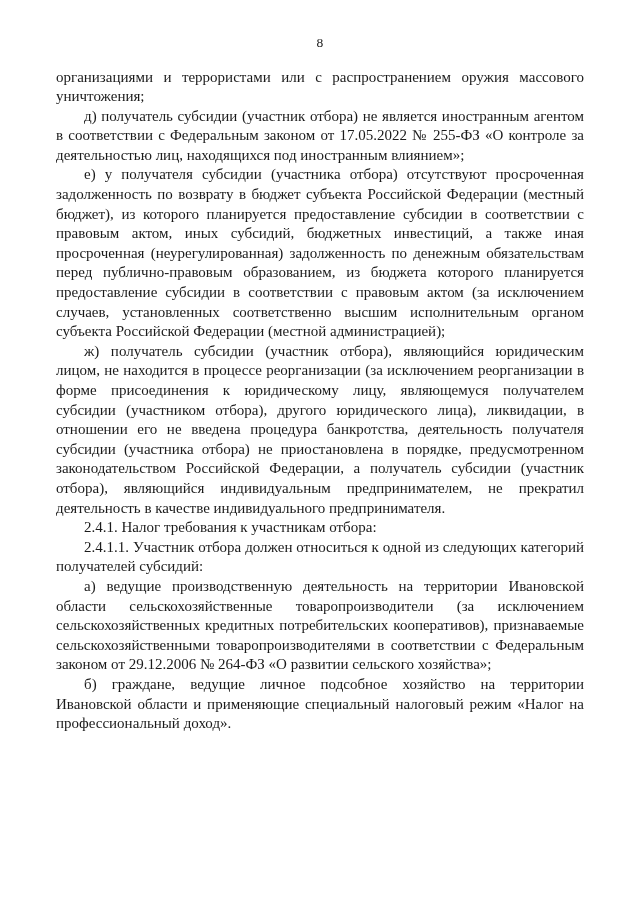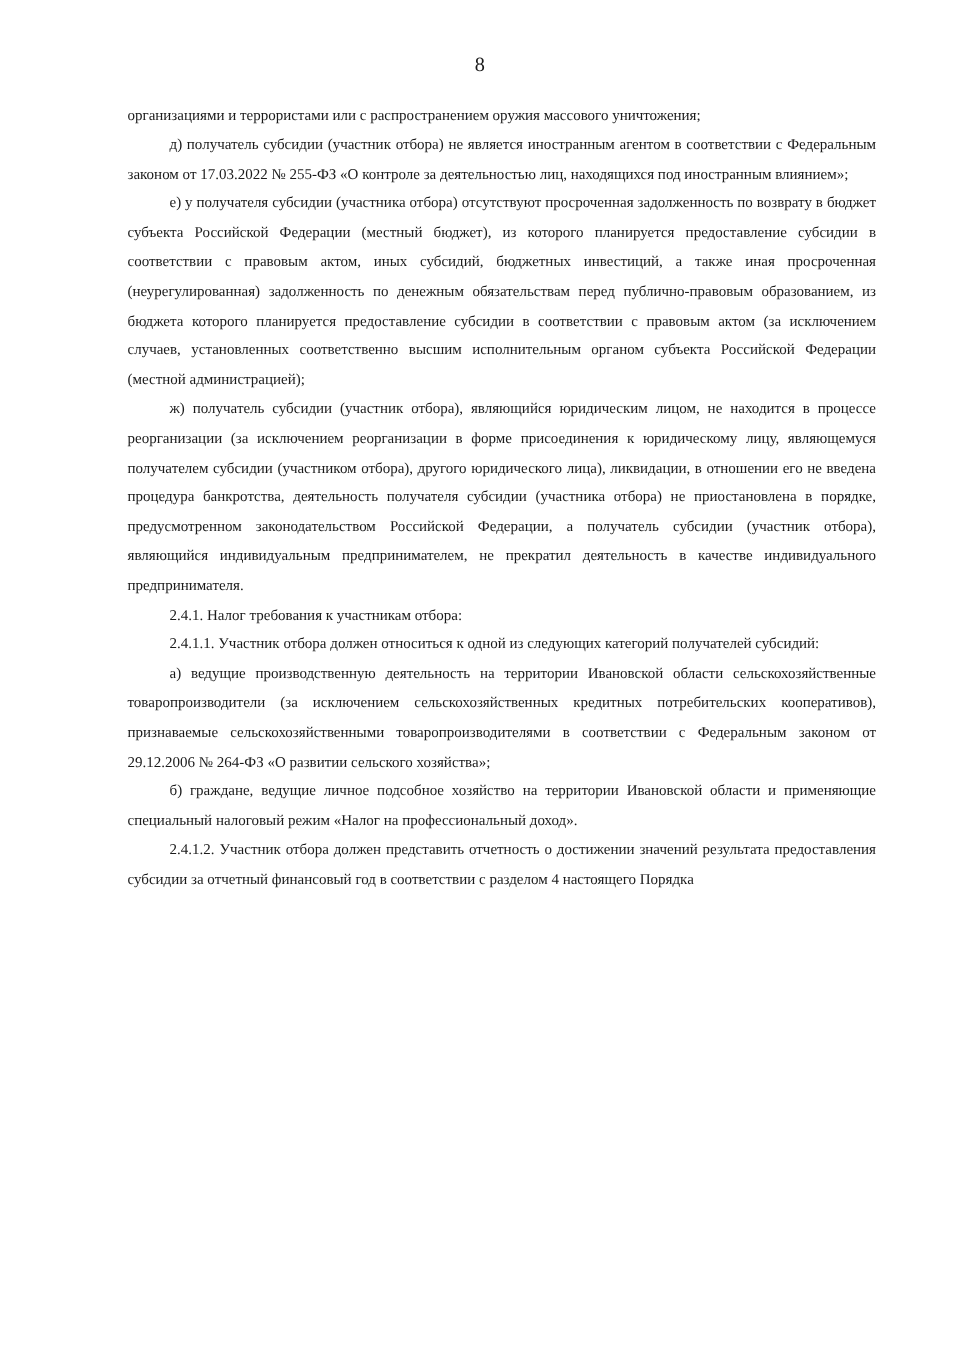--- a/index.html
+++ b/index.html
@@ -21,26 +21,25 @@
     padding: 36px 56px 0 56px;
   }
   .page-number {
     text-align: center;
     font-size: 13.5px;
     line-height: 1;
     margin: 0 0 18px 0;
     letter-spacing: 0.2px;
   }
   .body-text {
-    font-size: 10px;
+    font-size: 15px;
     line-height: 19.6px;
     text-align: justify;
     text-justify: inter-word;
     hyphens: none;
-    margin-left: 29px;
   }
   .body-text p {
     margin: 0;
     text-align: justify;
   }
   .body-text p.indent {
     text-indent: 28px;
   }
   .body-text p.noindent {
     text-indent: 0;
@@ -50,22 +49,21 @@
     text-align-last: left;
   }
 </style>
 </head>
 <body>
 
 <div class="page">
   <div class="page-number">8</div>
   <div class="body-text">
       <p class="noindent">организациями и террористами или с распространением оружия массового уничтожения;</p>
-      <p class="indent">д) получатель субсидии (участник отбора) не является иностранным агентом в соответствии с Федеральным законом от 17.03.2022 № 255-ФЗ «О контроле за деятельностью лиц, находящихся под иностранным влиянием»;</p>
+      <p class="indent">д) получатель субсидии (участник отбора) не является иностранным агентом в соответствии с Федеральным законом от 17.05.2022 № 255-ФЗ «О контроле за деятельностью лиц, находящихся под иностранным влиянием»;</p>
       <p class="indent">е) у получателя субсидии (участника отбора) отсутствуют просроченная задолженность по возврату в бюджет субъекта Российской Федерации (местный бюджет), из которого планируется предоставление субсидии в соответствии с правовым актом, иных субсидий, бюджетных инвестиций, а также иная просроченная (неурегулированная) задолженность по денежным обязательствам перед публично-правовым образованием, из бюджета которого планируется предоставление субсидии в соответствии с правовым актом (за исключением случаев, установленных соответственно высшим исполнительным органом субъекта Российской Федерации (местной администрацией);</p>
       <p class="indent">ж) получатель субсидии (участник отбора), являющийся юридическим лицом, не находится в процессе реорганизации (за исключением реорганизации в форме присоединения к юридическому лицу, являющемуся получателем субсидии (участником отбора), другого юридического лица), ликвидации, в отношении его не введена процедура банкротства, деятельность получателя субсидии (участника отбора) не приостановлена в порядке, предусмотренном законодательством Российской Федерации, а получатель субсидии (участник отбора), являющийся индивидуальным предпринимателем, не прекратил деятельность в качестве индивидуального предпринимателя.</p>
       <p class="indent">2.4.1. Налог требования к участникам отбора:</p>
       <p class="indent">2.4.1.1. Участник отбора должен относиться к одной из следующих категорий получателей субсидий:</p>
       <p class="indent">а) ведущие производственную деятельность на территории Ивановской области сельскохозяйственные товаропроизводители (за исключением сельскохозяйственных кредитных потребительских кооперативов), признаваемые сельскохозяйственными товаропроизводителями в соответствии с Федеральным законом от 29.12.2006 № 264-ФЗ «О развитии сельского хозяйства»;</p>
       <p class="indent">б) граждане, ведущие личное подсобное хозяйство на территории Ивановской области и применяющие специальный налоговый режим «Налог на профессиональный доход».</p>
-      <p class="indent">2.4.1.2. Участник отбора должен представить отчетность о достижении значений результата предоставления субсидии за отчетный финансовый год в соответствии с разделом 4 настоящего Порядка</p>
     </div>
 </div>
 
 </body></html>

